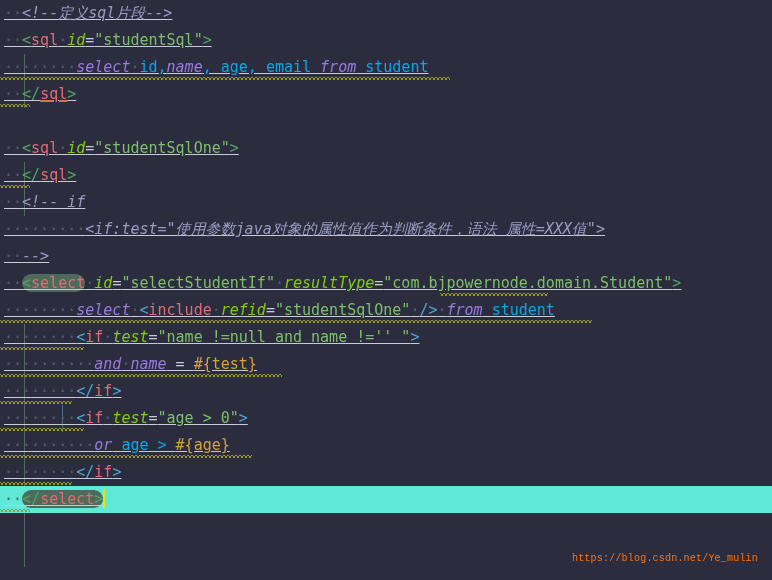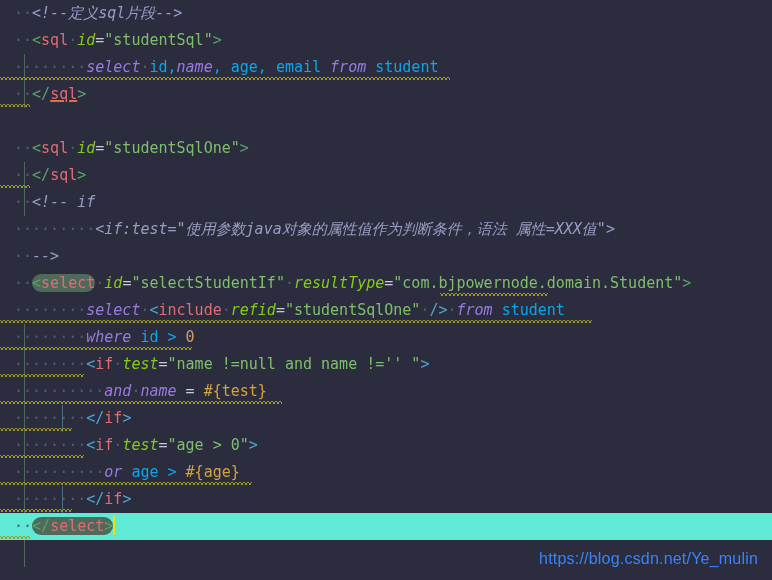--- a/index.html
+++ b/index.html
@@ -16,23 +16,24 @@
     font-family: "DejaVu Sans Mono", "Liberation Mono", monospace;
     font-size: 15px;
     line-height: 27px;
   }
 
   
   .line {
     position: relative;
     height: 27px;
     white-space: pre;
-    padding-left: 14px;
+    padding-left: 4px;
     box-sizing: border-box;
     color: #c8ccd8;
+    text-decoration: underline;
   }
   .line.current {
     background: #5eead4;
   }
 
   
   .guide {
     position: absolute;
     width: 1px;
     top: 0;
@@ -88,23 +89,23 @@
     height: 19px;
     background: #f4e000;
     vertical-align: -4px;
   }
 
   
   #watermark {
     position: absolute;
     right: 14px;
     bottom: 8px;
-    color: #3b82f6;
-    font-family: Liberation Sans, sans-serif;
-    font-size: 16px;
+    color: #f97316;
+    font-family: Liberation Mono, monospace;
+    font-size: 10px;
     letter-spacing: 0.2px;
     pointer-events: none;
   }
 </style>
 </head>
 <body>
 
 <div id="editor">
 
   <div class="guide g1" style="top:54px;height:54px;"></div>
@@ -131,21 +132,20 @@
   <div class="line"><span class="ws">··</span><span class="cmt">&lt;!-- if</span></div>
 
   <div class="line"><span class="ws">··</span><span class="ws">·</span><span class="ws">······</span><span class="cmt">&lt;if:test="使用参数java对象的属性值作为判断条件，语法 属性=XXX值"&gt;</span></div>
 
   <div class="line"><span class="ws">··</span><span class="cmt">--&gt;</span></div>
 
   <div class="line"><span class="ws">··</span><span class="match"><span class="brk">&lt;</span><span class="tag">select</span></span><span class="ws">·</span><span class="attr">id</span><span class="eq">=</span><span class="str">"selectStudentIf"</span><span class="ws">·</span><span class="attr">resultType</span><span class="eq">=</span><span class="str">"com.bjpowernode.domain.Student"</span><span class="brk">&gt;</span><span class="sq" style="left:440px;width:108px;"></span></div>
 
   <div class="line"><span class="ws">··</span><span class="ws">·</span><span class="ws">·····</span><span class="kw">select</span><span class="ws">·</span><span class="brk2">&lt;</span><span class="tag">include</span><span class="ws">·</span><span class="attr">refid</span><span class="eq">=</span><span class="str">"studentSqlOne"</span><span class="ws">·</span><span class="brk2">/&gt;</span><span class="ws">·</span><span class="kw">from</span><span class="ident"> student</span><span class="sq" style="left:0;width:592px;"></span></div>
 
-  <div class="line"><span class="ws">··</span><span class="ws">·</span><span class="ws">·····</span><span class="kw">where</span><span class="ident"> id &gt; </span><span class="num">0</span><span class="sq" style="left:0;width:192px;"></span></div>
 
   <div class="line"><span class="ws">··</span><span class="ws">·</span><span class="ws">·····</span><span class="brk2">&lt;</span><span class="tag">if</span><span class="ws">·</span><span class="attr">test</span><span class="eq">=</span><span class="str">"name !=null and name !='' "</span><span class="brk2">&gt;</span><span class="sq" style="left:0;width:84px;"></span></div>
 
   <div class="line"><span class="ws">··</span><span class="ws">·</span><span class="ws">·</span><span class="ws">······</span><span class="kw">and</span><span class="ws">·</span><span class="kw">name</span><span class="punct"> = </span><span class="param">#{test}</span><span class="sq" style="left:0;width:282px;"></span></div>
 
   <div class="line"><span class="ws">··</span><span class="ws">·</span><span class="ws">·····</span><span class="brk2">&lt;/</span><span class="tag">if</span><span class="brk2">&gt;</span><span class="sq" style="left:0;width:72px;"></span></div>
 
   <div class="line"><span class="ws">··</span><span class="ws">·</span><span class="ws">·····</span><span class="brk2">&lt;</span><span class="tag">if</span><span class="ws">·</span><span class="attr">test</span><span class="eq">=</span><span class="str">"age &gt; 0"</span><span class="brk2">&gt;</span><span class="sq" style="left:0;width:84px;"></span></div>
 
   <div class="line"><span class="ws">··</span><span class="ws">·</span><span class="ws">·</span><span class="ws">······</span><span class="kw">or</span><span class="ident"> age &gt; </span><span class="param">#{age}</span><span class="sq" style="left:0;width:252px;"></span></div>

